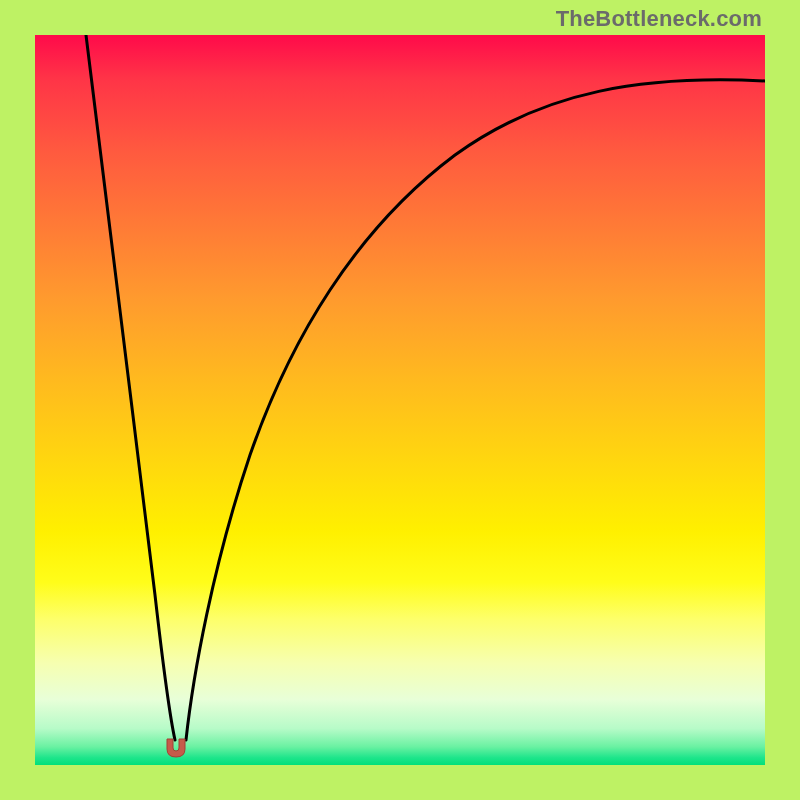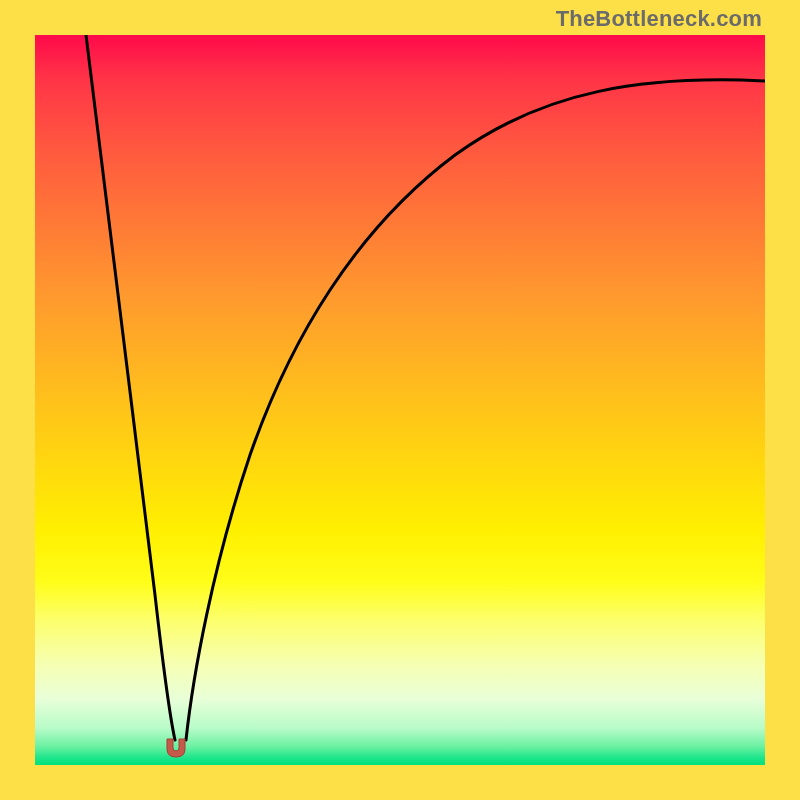--- a/index.html
+++ b/index.html
@@ -9,21 +9,21 @@
     height: 800px;
     background: #000;
     overflow: hidden;
   }
   .frame {
     position: absolute;
     top: 0;
     left: 0;
     width: 800px;
     height: 800px;
-    background: #fde047;
+    background: #bef264;
   }
   .plot-area {
     position: absolute;
     left: 35px;
     top: 35px;
     width: 730px;
     height: 730px;
     overflow: hidden;
   }
   .gradient {

